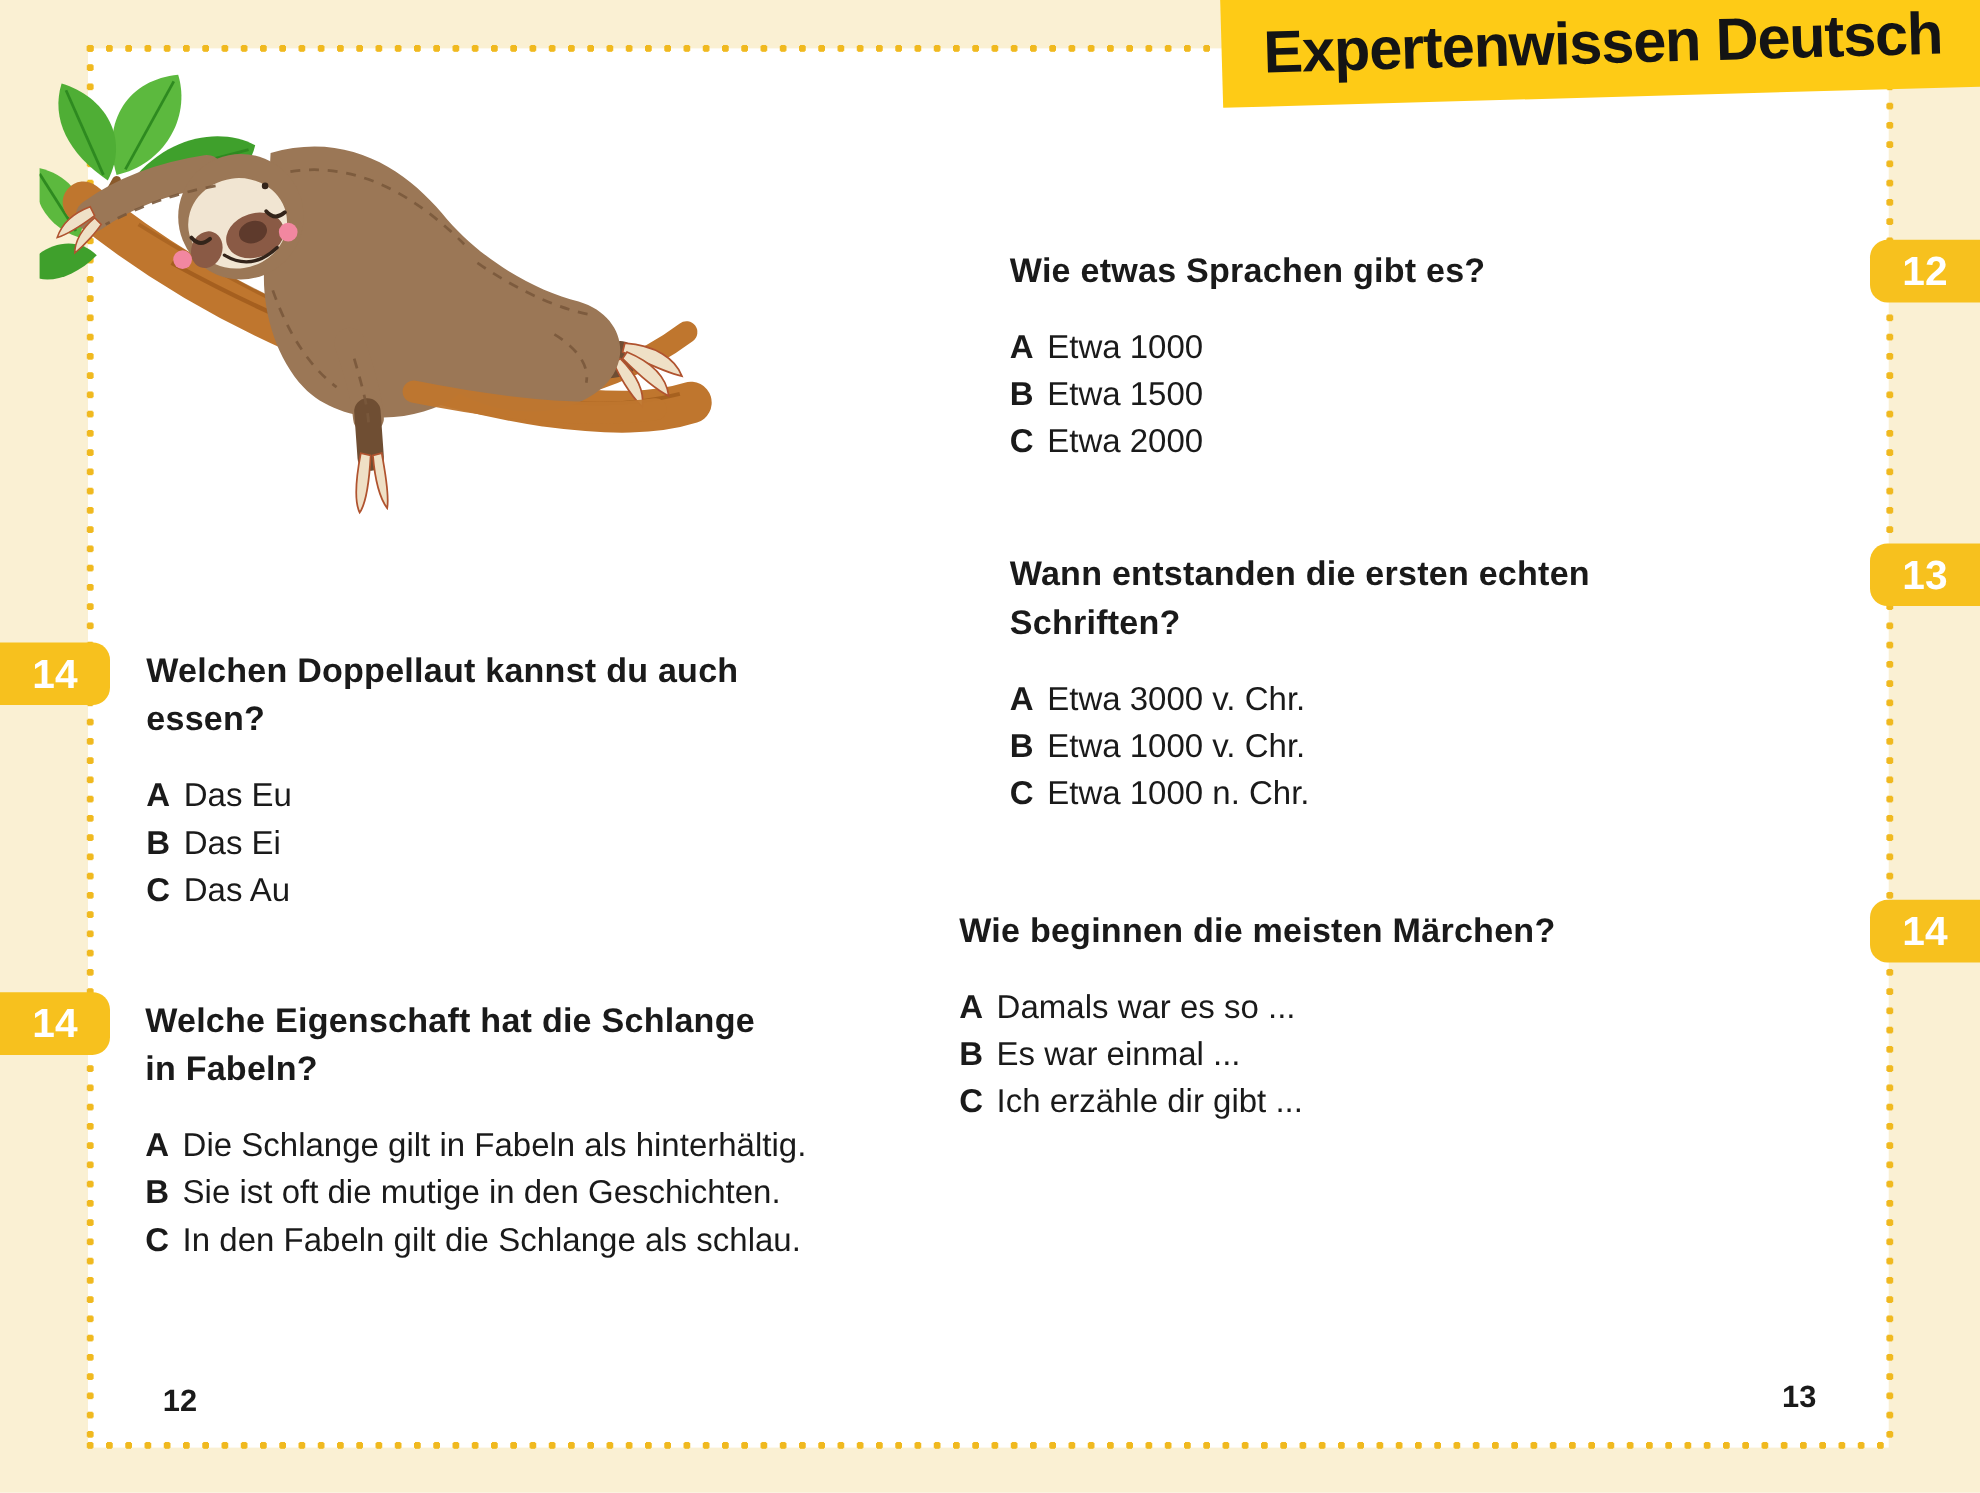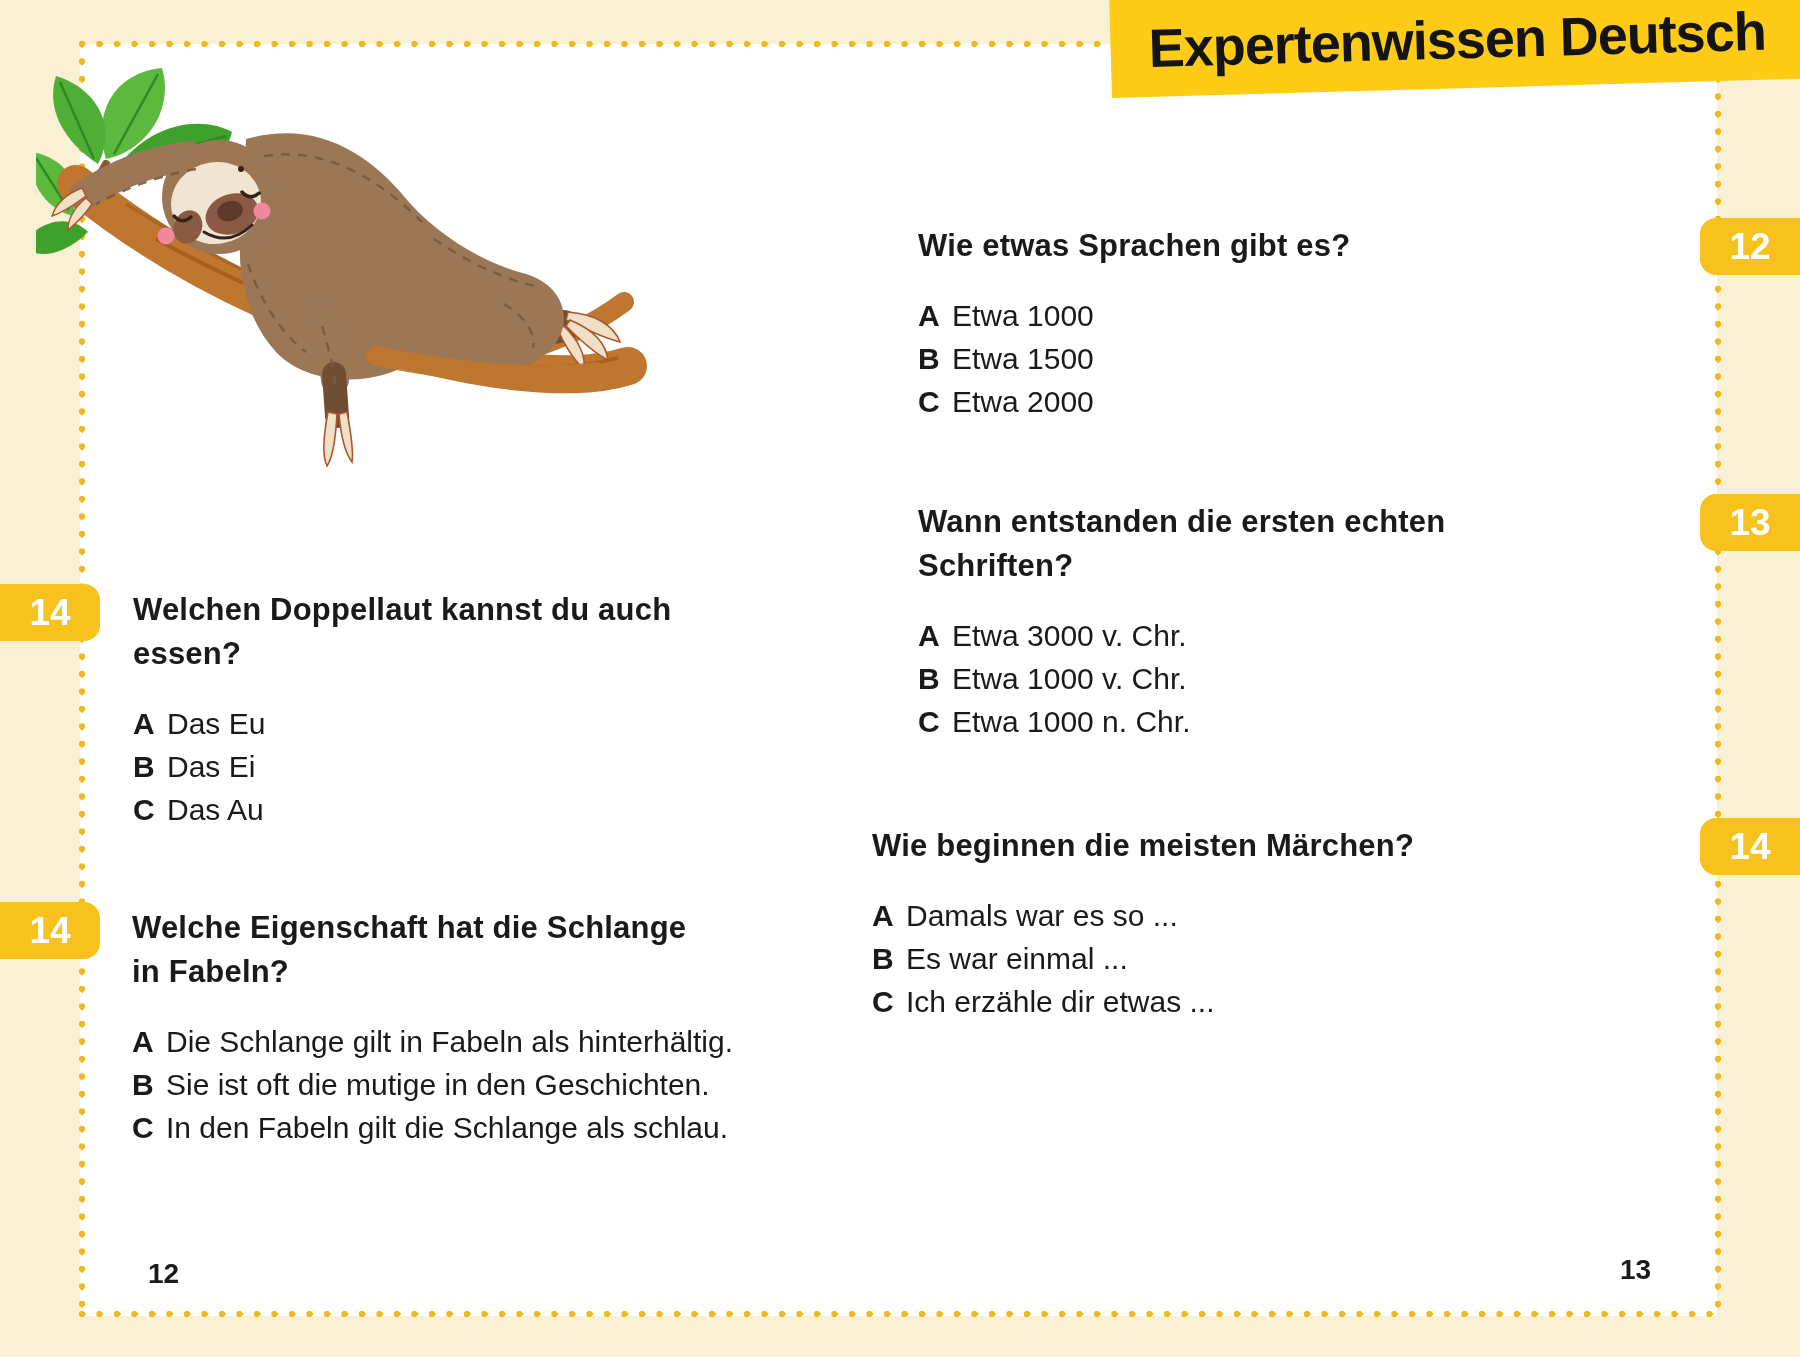--- a/index.html
+++ b/index.html
@@ -257,19 +257,19 @@
     <div class="answer">
       <span class="letter">A</span>
       <span class="a-text">Damals war es so ...</span>
     </div>
     <div class="answer">
       <span class="letter">B</span>
       <span class="a-text">Es war einmal ...</span>
     </div>
     <div class="answer">
       <span class="letter">C</span>
-      <span class="a-text">Ich erzähle dir etwas ...</span>
+      <span class="a-text">Ich erzähle dir gibt ...</span>
     </div>
   </div>
 </section>
 
 <div class="page-num" id="page-num-left">12</div>
 <div class="page-num" id="page-num-right">13</div>
 
 </body></html>

